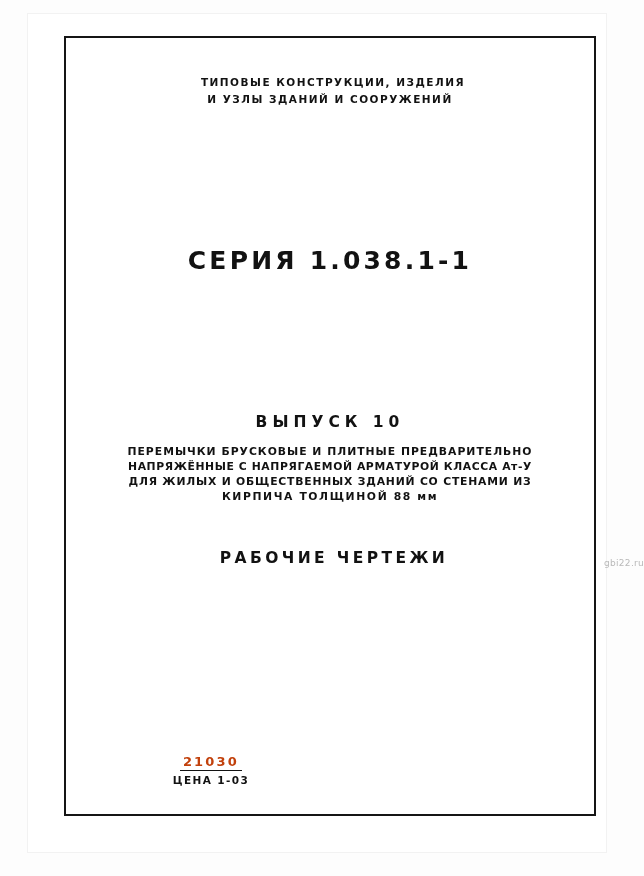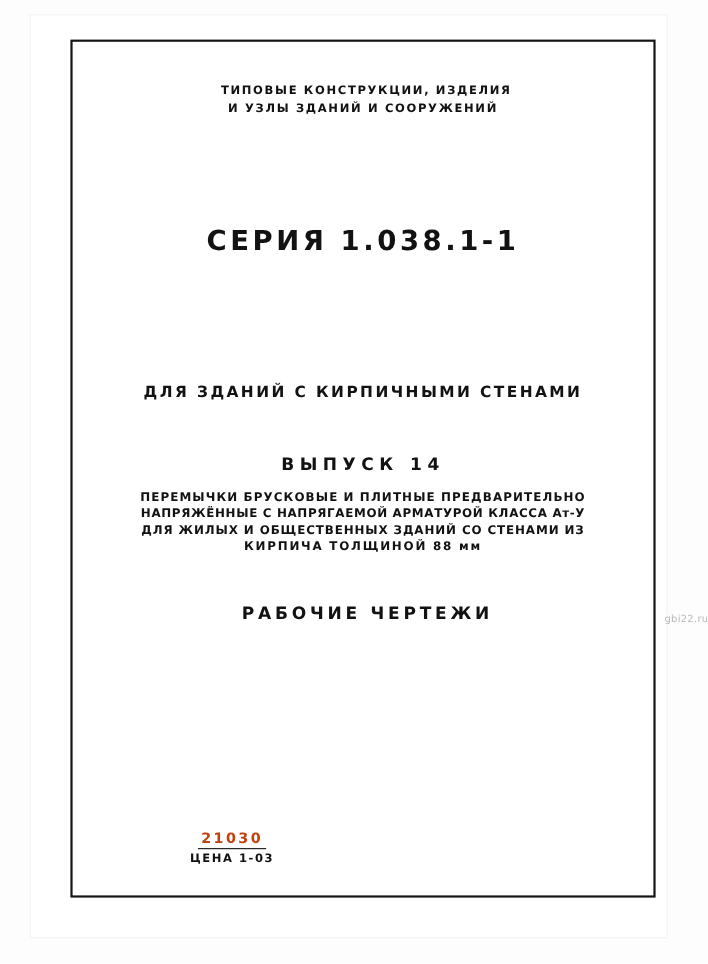--- a/index.html
+++ b/index.html
@@ -84,20 +84,21 @@
 
   .series {
     position: absolute;
     left: 0;
     top: 168px;
     width: 532px;
   }
   .series .ln {
     font-size: 25px;
     letter-spacing: 3.2px;
+    margin-top: 42px;
   }
 
   .maintitle {
     position: absolute;
     left: 0;
     top: 268px;
     width: 532px;
   }
   .maintitle .ln {
     font-size: 24px;
@@ -204,26 +205,23 @@
       <div class="header-block">
         <div class="ln l1">ТИПОВЫЕ КОНСТРУКЦИИ, ИЗДЕЛИЯ</div>
         <div class="ln l2">И УЗЛЫ ЗДАНИЙ И СООРУЖЕНИЙ</div>
       </div>
 
       <div class="series">
         <div class="ln">СЕРИЯ 1.038.1-1</div>
       </div>
 
 
-      <div class="subtitle">
-        <div class="ln">ДЛЯ ЗДАНИЙ С КИРПИЧНЫМИ СТЕНАМИ</div>
-      </div>
 
       <div class="issue">
-        <div class="ln">ВЫПУСК 14</div>
+        <div class="ln">ВЫПУСК 10</div>
       </div>
 
       <div class="desc">
         <div class="ln d1">ПЕРЕМЫЧКИ БРУСКОВЫЕ И ПЛИТНЫЕ ПРЕДВАРИТЕЛЬНО</div>
         <div class="ln d2">НАПРЯЖЁННЫЕ С НАПРЯГАЕМОЙ АРМАТУРОЙ КЛАССА Ат-У</div>
         <div class="ln d3">ДЛЯ ЖИЛЫХ И ОБЩЕСТВЕННЫХ ЗДАНИЙ СО СТЕНАМИ ИЗ</div>
         <div class="ln d4">КИРПИЧА ТОЛЩИНОЙ 88 мм</div>
       </div>
 
       <div class="workdocs">

